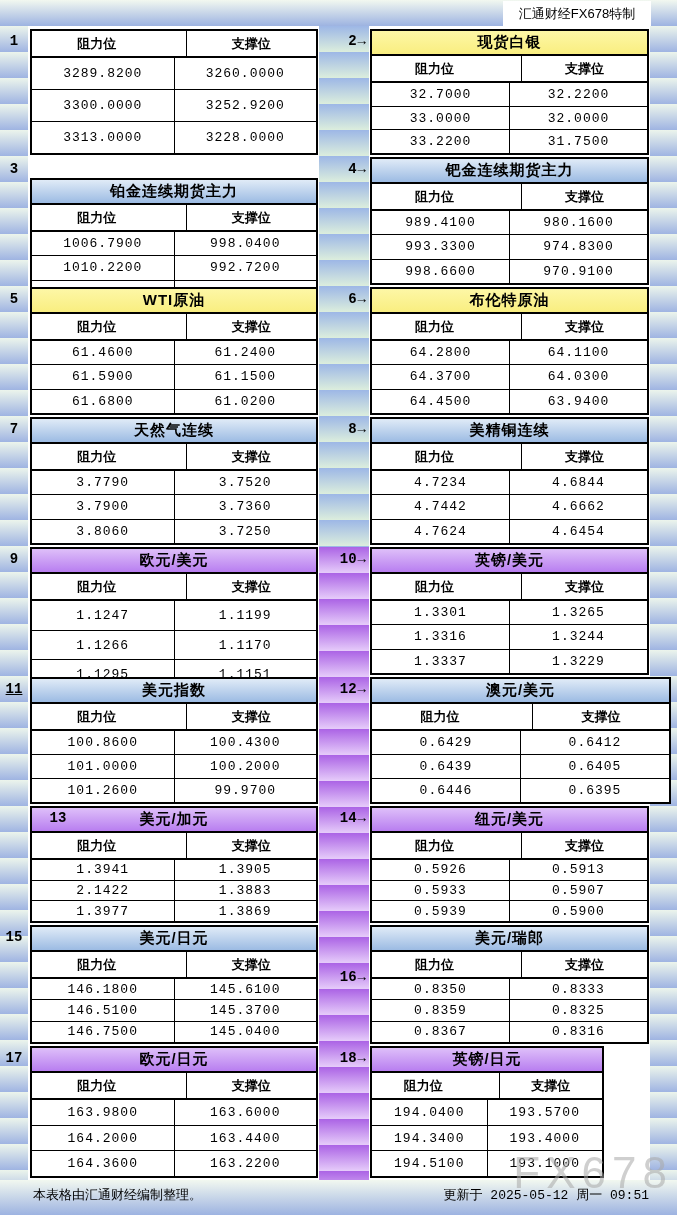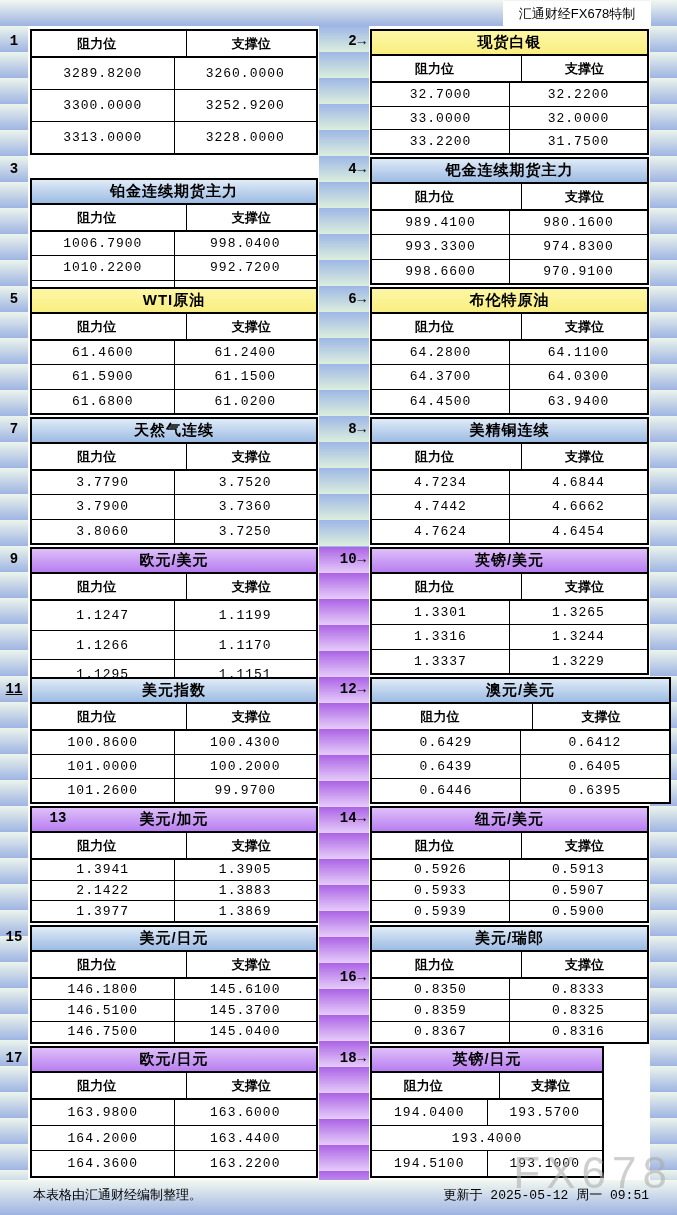--- a/index.html
+++ b/index.html
@@ -405,20 +405,21 @@
     <div class="title">英镑/日元</div>
     <div class="hdr">
       <div class="cell h">阻力位</div>
       <div class="cell h">支撑位</div>
     </div>
     <div class="row">
       <div class="cell val">194.0400</div>
       <div class="cell val">193.5700</div>
     </div>
     <div class="row">
+      <div class="cell val">194.3400</div>
       <div class="cell val">193.4000</div>
     </div>
     <div class="row">
       <div class="cell val">194.5100</div>
       <div class="cell val">193.1000</div>
     </div>
   </div>
 </div>
 
   <div class="footer-band"></div>

